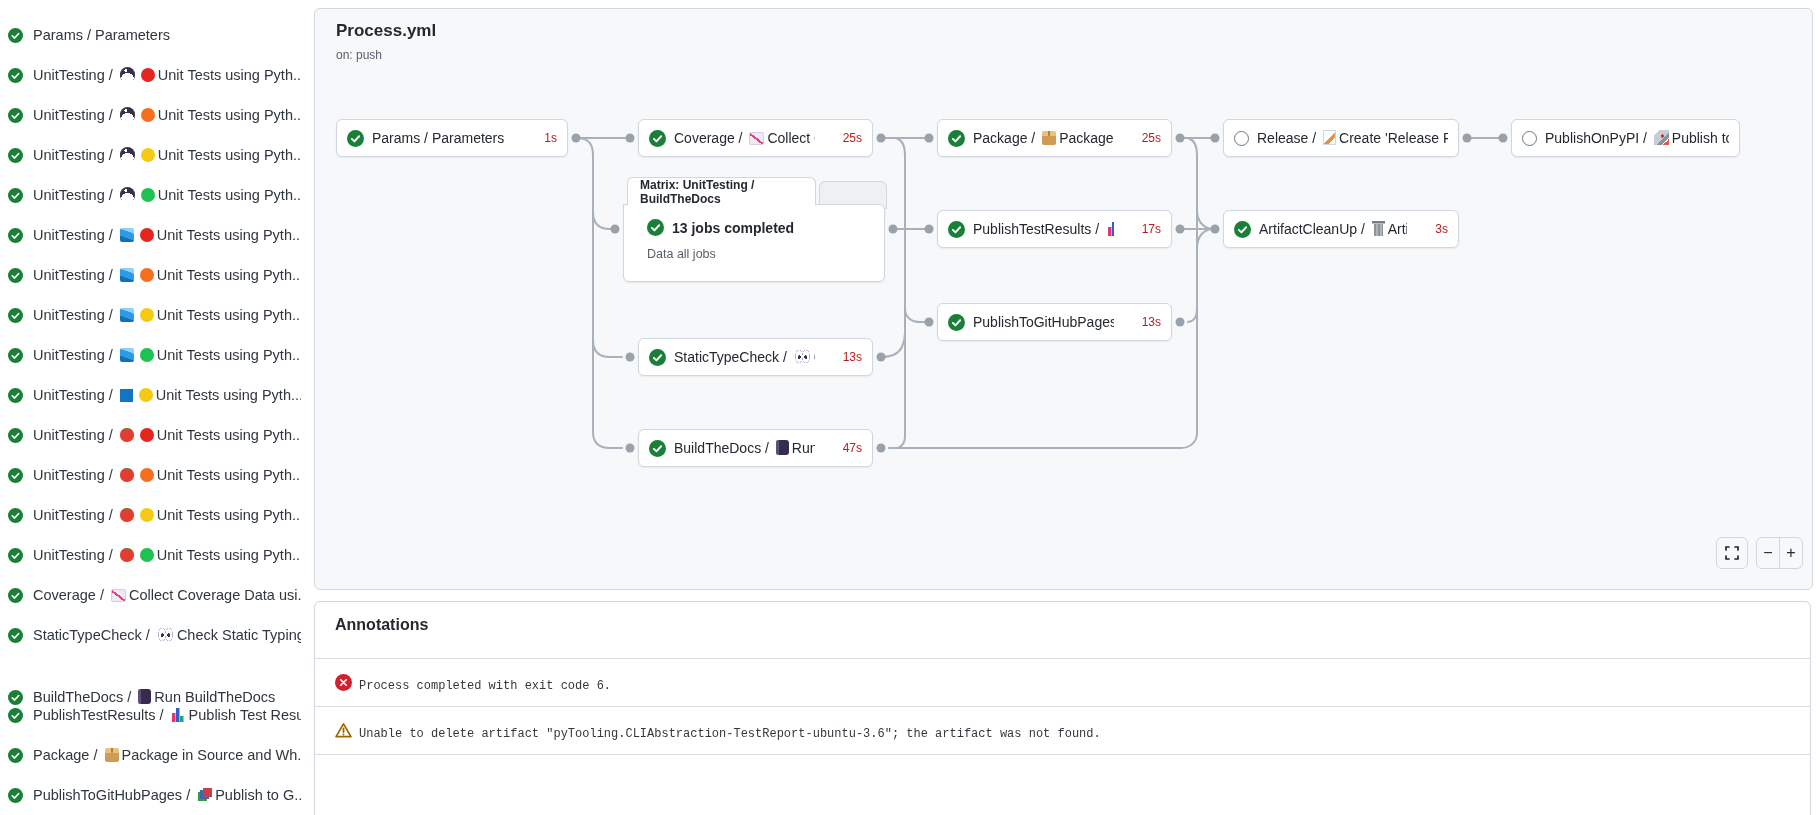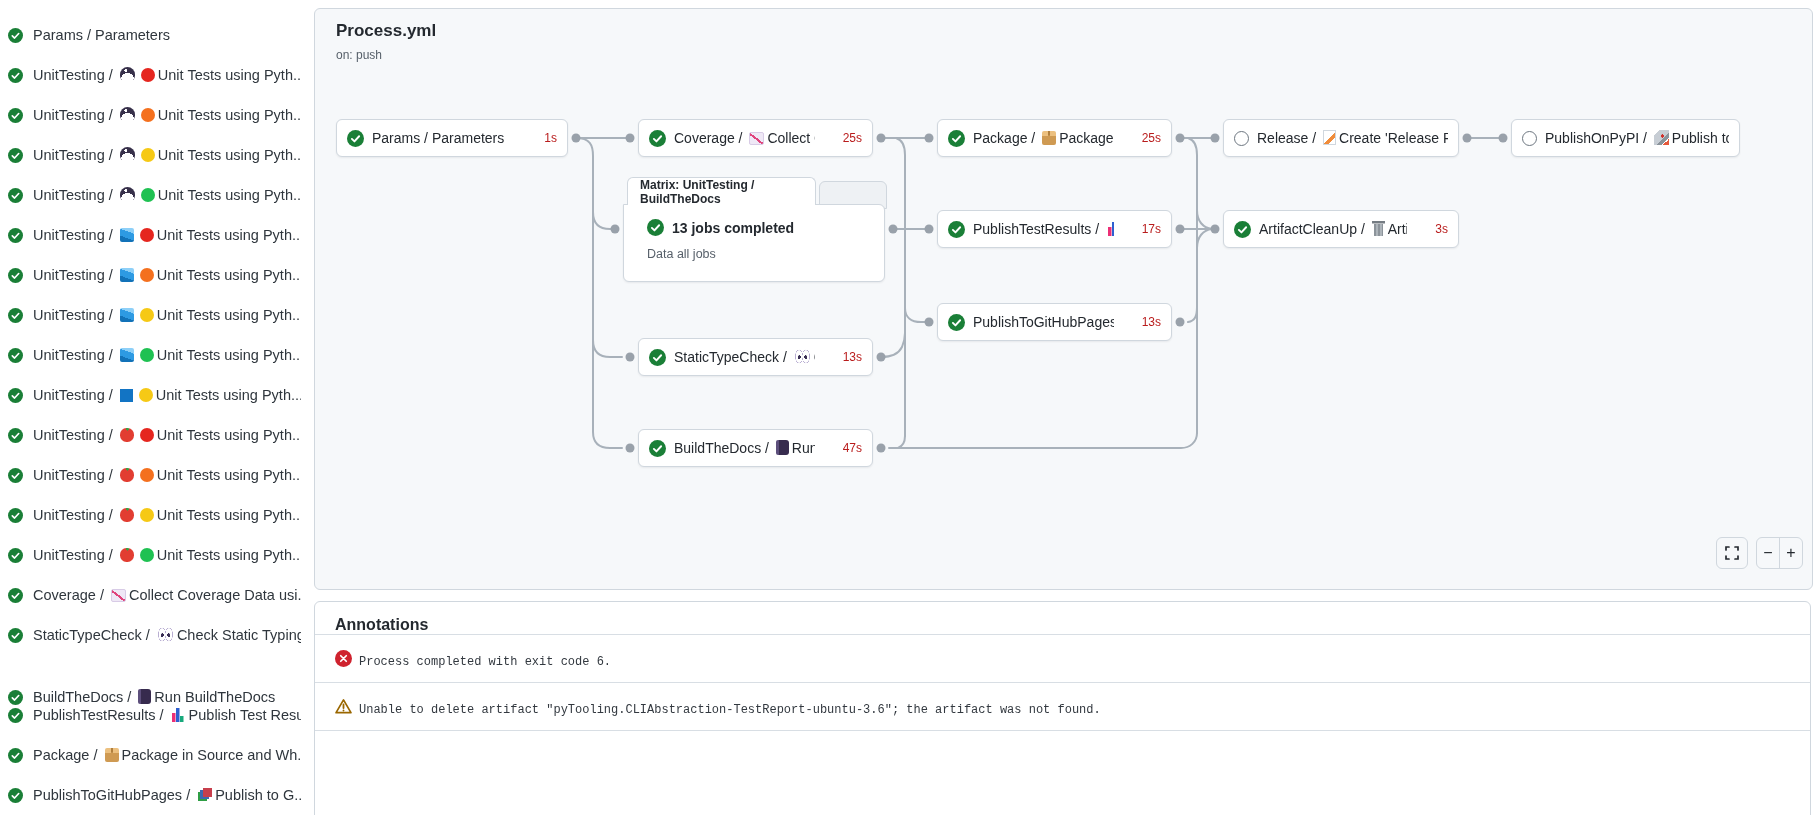--- a/index.html
+++ b/index.html
@@ -37,21 +37,21 @@
   
   .fsbtn{position:absolute;left:1716px;top:537px;width:32px;height:32px;background:#f6f8fa;border:1px solid #d0d7de;
          border-radius:6px;box-sizing:border-box;display:flex;align-items:center;justify-content:center;cursor:pointer;z-index:2;}
   .zgroup{position:absolute;left:1756px;top:537px;width:47px;height:32px;background:#f6f8fa;border:1px solid #d0d7de;
           border-radius:6px;box-sizing:border-box;display:flex;z-index:2;}
   .zbtn{flex:1;display:flex;align-items:center;justify-content:center;font-size:16px;color:#24292f;cursor:pointer;}
   .zbtn:first-child{border-right:1px solid #d0d7de;}
   
   .apanel{position:absolute;left:314px;top:601px;width:1497px;height:230px;background:#fff;border:1px solid #d0d7de;
           border-radius:6px;z-index:0;box-sizing:border-box;}
-  .ahead{padding:14px 20px 0 20px;border-bottom:1px solid #d8dee4;}
+  .ahead{padding:14px 20px 24px 20px;border-bottom:1px solid #d8dee4;}
   .atitle{font-size:16px;font-weight:700;color:#24292f;}
   .asub{font-size:12px;color:#57606a;margin-top:6px;}
   .arow{position:relative;border-bottom:1px solid #d8dee4;padding:13px 20px 13px 44px;}
   .arow .sev{position:absolute;left:20px;top:15px;}
   .artitle{font-size:14px;font-weight:700;color:#24292f;display:flex;align-items:center;}
   .armsg{font-family:"Liberation Mono","DejaVu Sans Mono",monospace;font-size:12px;color:#32383f;margin-top:7px;white-space:nowrap;}
   
   .ic{display:inline-block;width:15px;height:15px;vertical-align:-2px;margin:0 3px;flex:none;}
   .ic-penguin{background:radial-gradient(ellipse 42% 36% at 50% 74%,#fff 96%,rgba(0,0,0,0) 97%),
               radial-gradient(circle 1.5px at 38% 24%,#fff 90%,rgba(0,0,0,0)),#37304a;border-radius:50% 50% 44% 44%;}

